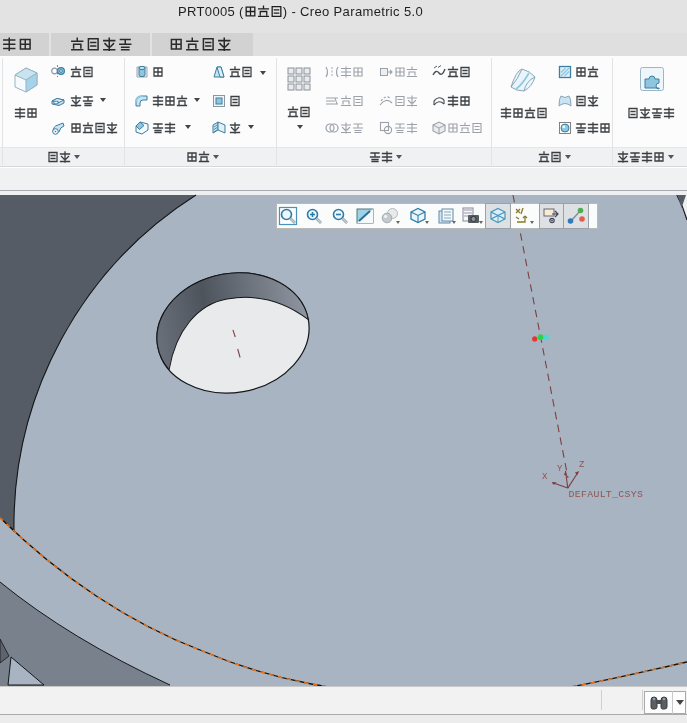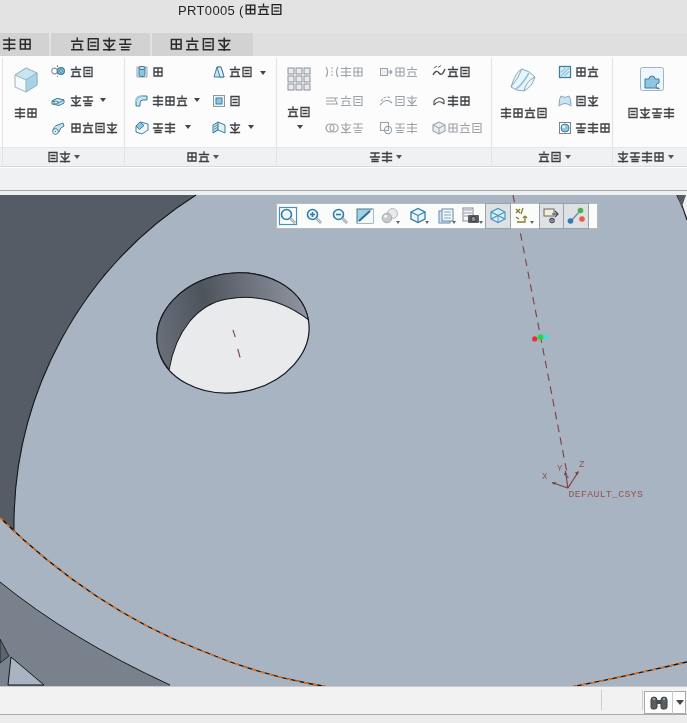--- a/index.html
+++ b/index.html
@@ -1,24 +1,25 @@
 <!DOCTYPE html>
 <html><head><meta charset="utf-8"><style>
 *{margin:0;padding:0;box-sizing:border-box}
 body{font-family:"Liberation Sans",sans-serif;width:687px;height:723px;overflow:hidden;position:relative;background:#fff}
 .abs{position:absolute}
 </style></head><body>
 <div class="abs" style="left:0;top:0;width:687px;height:33px;background:#e3e3e3"></div>
-<div class="abs" style="left:178px;top:3px;height:16px;display:flex;font-size:13px;letter-spacing:0.35px;color:#1f1f1f">
+<div class="abs" style="left:178px;top:3px;height:16px;display:flex;align-items:center;font-size:13px;letter-spacing:0.35px;color:#1f1f1f">
     <span>PRT0005 (</span>
     <svg width="39" height="13" viewBox="0 0 36.0 12" style="display:block" fill="none" stroke="#1f1f1f" stroke-width="1.2" stroke-linecap="square">
       <path transform="translate(0.0,0)" d="M2,2H10V10H2ZM2,6H10M6,2V10"></path>
       <path transform="translate(12.0,0)" d="M6,1V3.5M1.5,3.5H10.5M3,6H9M3,6V9M9,6V9M1.5,10.5H10.5"></path>
       <path transform="translate(24.0,0)" d="M2,1.5V10.5M2,1.5H10M10,1.5V10.5M2,10.5H10M4,4.5H8M4,7.5H8"></path>
     </svg>
+    <span>) - Creo Parametric 5.0</span>
   </div>
 <div class="abs" style="left:0;top:33px;width:687px;height:23px;background:#d2d2d2"></div>
 <div class="abs" style="left:253px;top:33px;width:434px;height:23px;background:#dfdfdf"></div>
 <div class="abs" style="left:49px;top:33px;width:2px;height:23px;background:#e2e2e2"></div>
 <div class="abs" style="left:150px;top:33px;width:2px;height:23px;background:#e2e2e2"></div>
 <div class="abs" style="left:2px;top:36.5px">
     <svg width="30.5" height="14.5" viewBox="0 0 25.24137931034483 12" style="display:block" fill="none" stroke="#2a2a2a" stroke-width="1.25" stroke-linecap="square">
       <path transform="translate(0.0,0)" d="M1.5,2.5H10.5M1.5,6H10.5M1.5,9.5H10.5M6,1V11"></path>
       <path transform="translate(13.241379310344827,0)" d="M2,2H10V10H2ZM2,6H10M6,2V10"></path>
     </svg>

